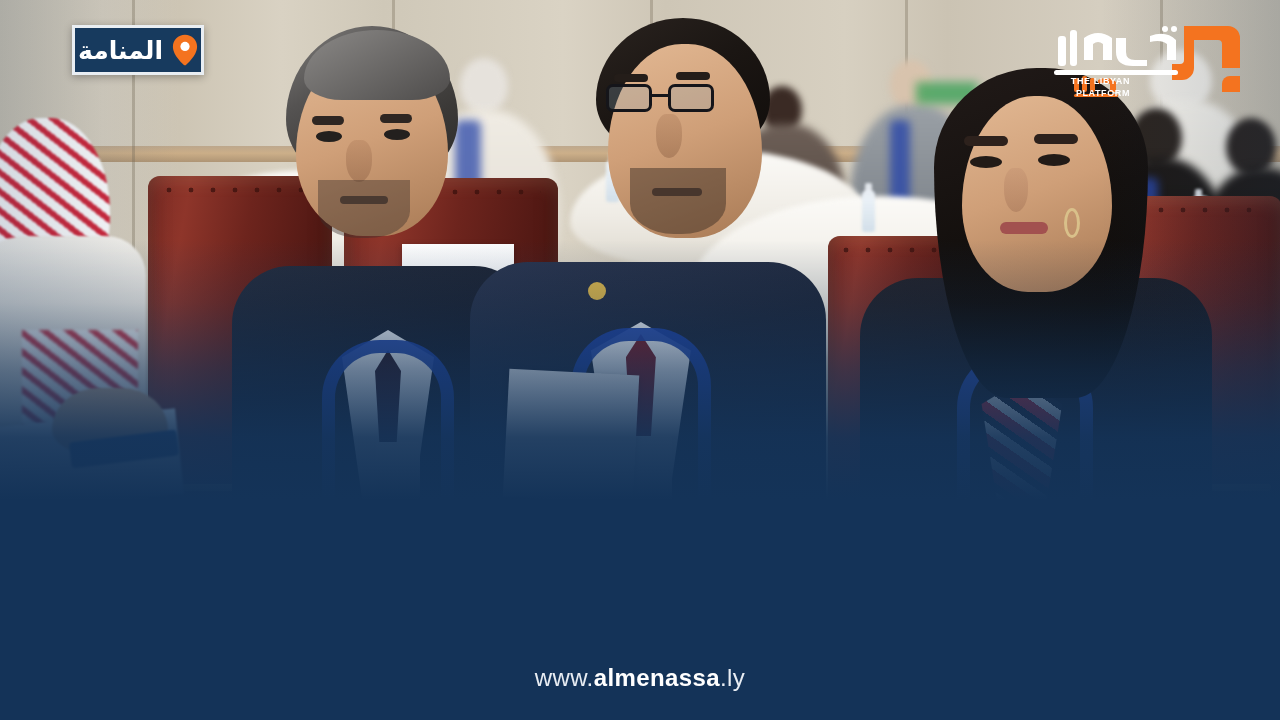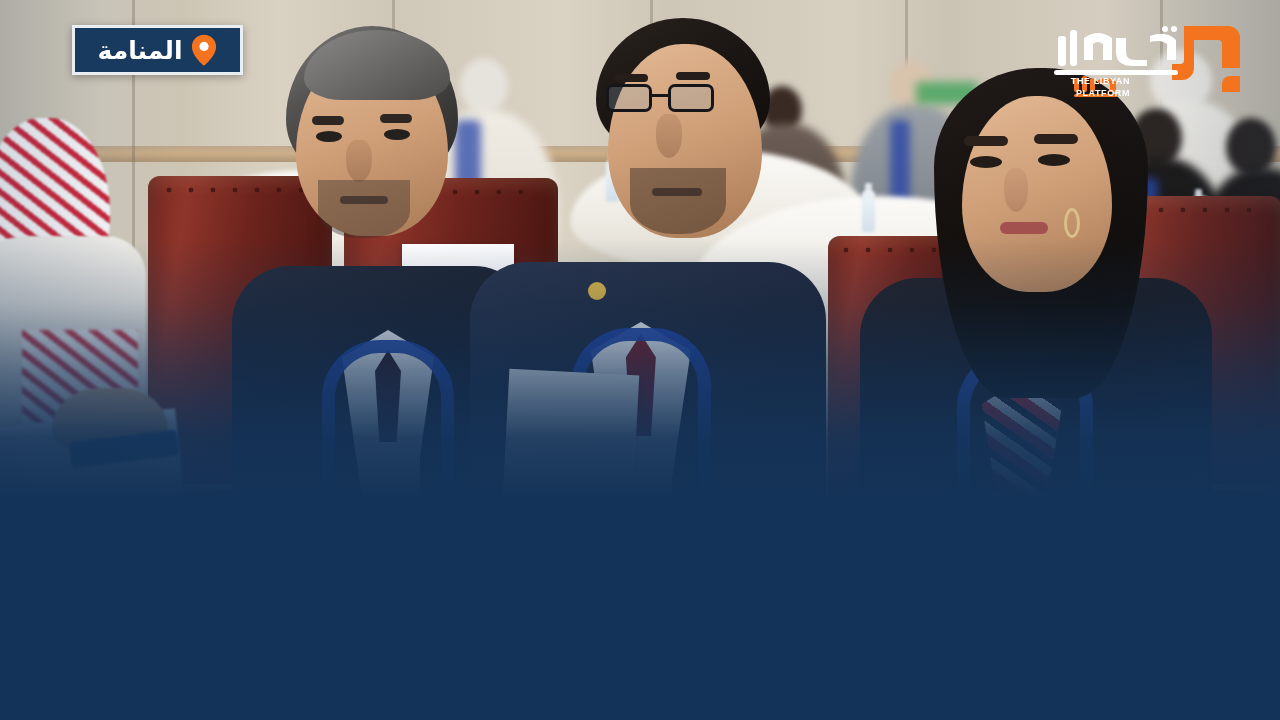--- a/index.html
+++ b/index.html
@@ -151,21 +151,21 @@
   }
   .side-fade{
     position:absolute; inset:0;
     background:linear-gradient(90deg, rgba(20,51,88,.18) 0%, rgba(20,51,88,0) 14%,
                rgba(20,51,88,0) 86%, rgba(20,51,88,.18) 100%);
   }
 
   
   .loc-badge{
     position:absolute; left:72px; top:25px;
-    width:171px; height:50px;
+    width:132px; height:50px;
     background:#173a5e;
     border:3px solid #e9eef3;
     display:flex; align-items:center; justify-content:center;
     gap:9px; padding:0 10px;
     box-shadow:0 2px 8px rgba(0,0,0,.3);
   }
   .loc-badge .pin{ width:26px; height:32px; flex:0 0 auto; }
   .loc-badge .loc-text{
     color:#ffffff; font-size:25px; font-weight:bold; line-height:1;
     font-family:"DejaVu Sans", sans-serif;
@@ -378,14 +378,17 @@
       </g>
 
       <g fill="#ffffff" font-family="Liberation Sans, sans-serif" font-size="9" font-weight="bold" letter-spacing="0.6">
         <text x="96" y="66">THE LIBYAN</text>
         <text x="96" y="78">PLATFORM</text>
       </g>
     </svg>
   </div>
 
 
+  <div class="site-url">
+    <span>www.</span><span class="b">almenassa</span><span>.ly</span>
+  </div>
 
 </div>
 
 </body></html>

